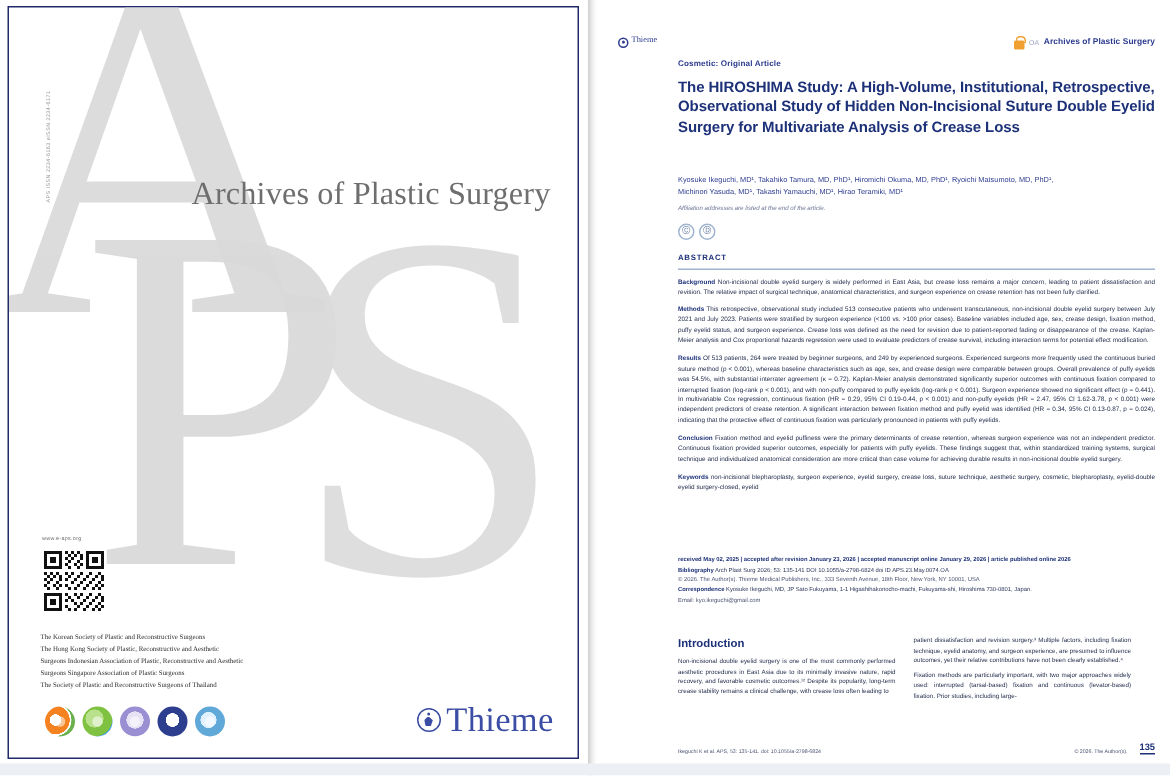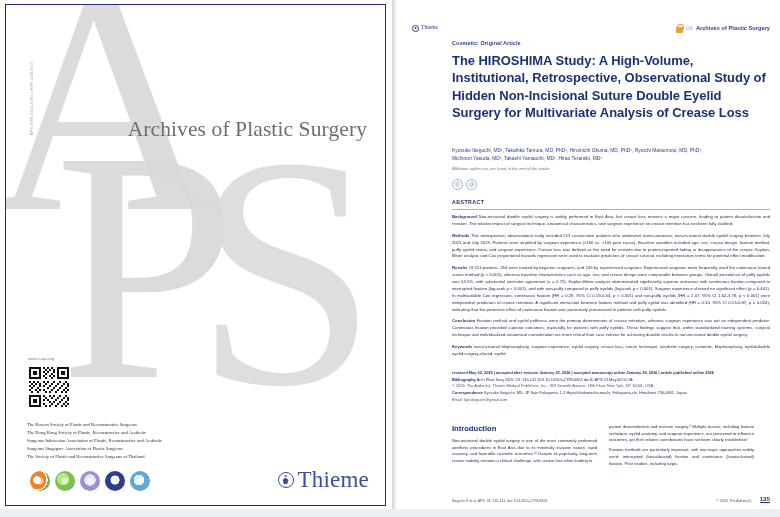--- a/index.html
+++ b/index.html
@@ -162,21 +162,21 @@
   }
   .oa-mark{font-size:4.6px;color:#9aa3c4;letter-spacing:.1px;}
   .journal-name{font-size:5.6px;font-weight:bold;color:#2c3b8f;letter-spacing:.05px;white-space:nowrap;}
 
   .art-body{position:absolute;left:54px;right:10px;top:40px;}
 
   .kicker{
     font-size:5.4px;font-weight:bold;color:#2c3b8f;letter-spacing:.1px;margin-bottom:6px;
   }
   .art-title{
-    font-size:13px;font-weight:bold;color:#1d3178;line-height:1.34;letter-spacing:-.05px;
+    font-size:10px;font-weight:bold;color:#1d3178;line-height:1.34;letter-spacing:-.05px;
     margin:0 0 25px 0;
   }
   .authors{
     font-size:4.9px;color:#2c3b8f;line-height:1.62;letter-spacing:.02px;margin-bottom:3px;
   }
   .affil-note{
     font-size:4.1px;color:#6d7596;font-style:italic;margin-bottom:8px;
   }
   .cc-row{display:flex;gap:3px;margin:6px 0 9px 0;}
   .cc-badge{

